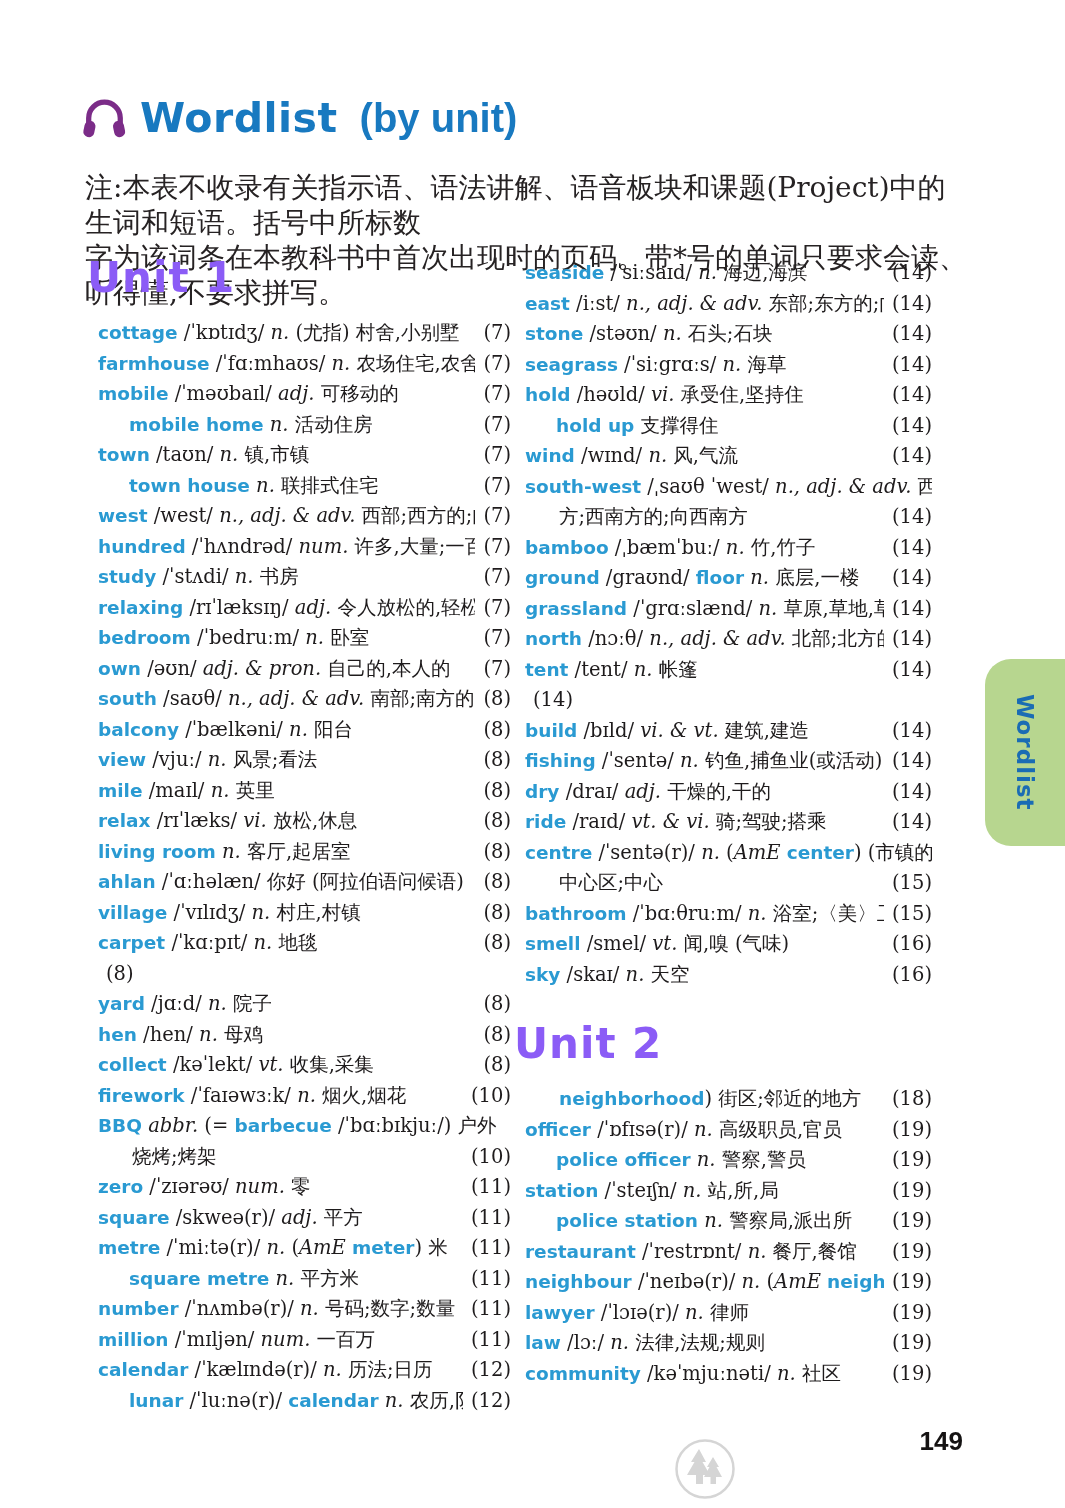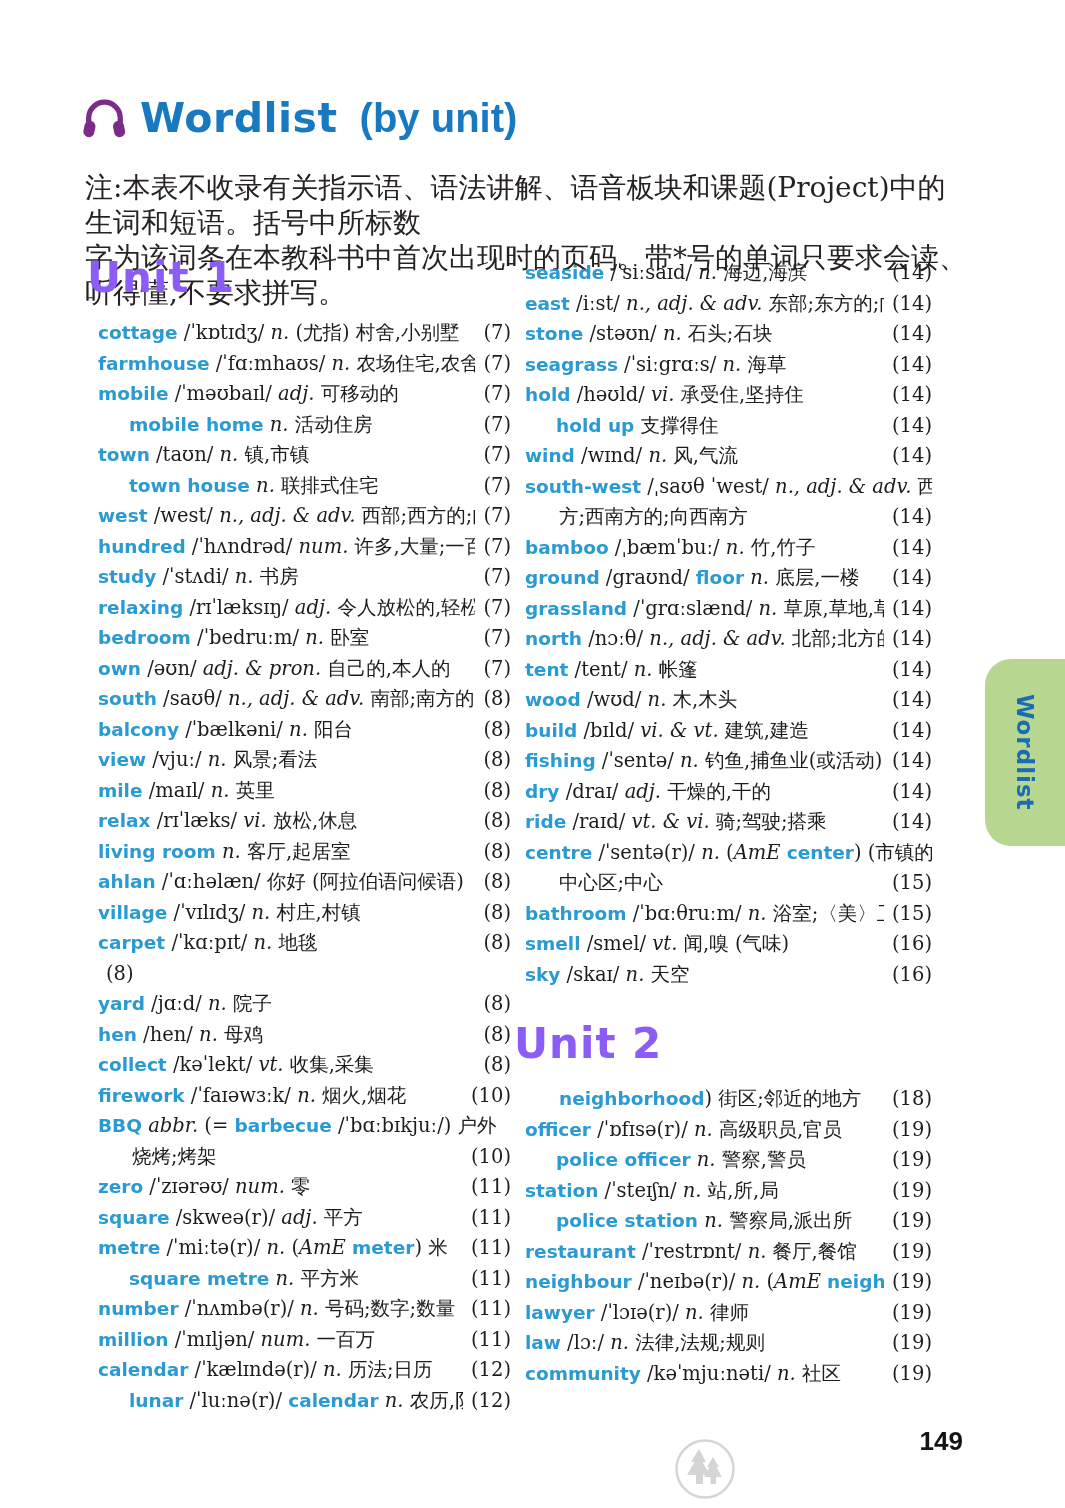--- a/index.html
+++ b/index.html
@@ -272,21 +272,20 @@
     </div>
     <div class="line ind0">
       <span class="txt"><span class="seg-w">north</span><span class="seg-p"> /nɔːθ/ </span><span class="seg-i">n., adj. &amp; adv. </span><span class="seg-c">北部;北方的;向北</span></span>
       <span class="pg">(14)</span>
     </div>
     <div class="line ind0">
       <span class="txt"><span class="seg-w">tent</span><span class="seg-p"> /tent/ </span><span class="seg-i">n. </span><span class="seg-c">帐篷</span></span>
       <span class="pg">(14)</span>
     </div>
     <div class="line ind0">
-      <span class="txt"><span class="seg-w">wood</span><span class="seg-p"> /wʊd/ </span><span class="seg-i">n. </span><span class="seg-c">木,木头</span></span>
       <span class="pg">(14)</span>
     </div>
     <div class="line ind0">
       <span class="txt"><span class="seg-w">build</span><span class="seg-p"> /bɪld/ </span><span class="seg-i">vi. &amp; vt. </span><span class="seg-c">建筑,建造</span></span>
       <span class="pg">(14)</span>
     </div>
     <div class="line ind0">
       <span class="txt"><span class="seg-w">fishing</span><span class="seg-p"> /ˈsentə/ </span><span class="seg-i">n. </span><span class="seg-c">钓鱼,捕鱼业(或活动)</span></span>
       <span class="pg">(14)</span>
     </div>

